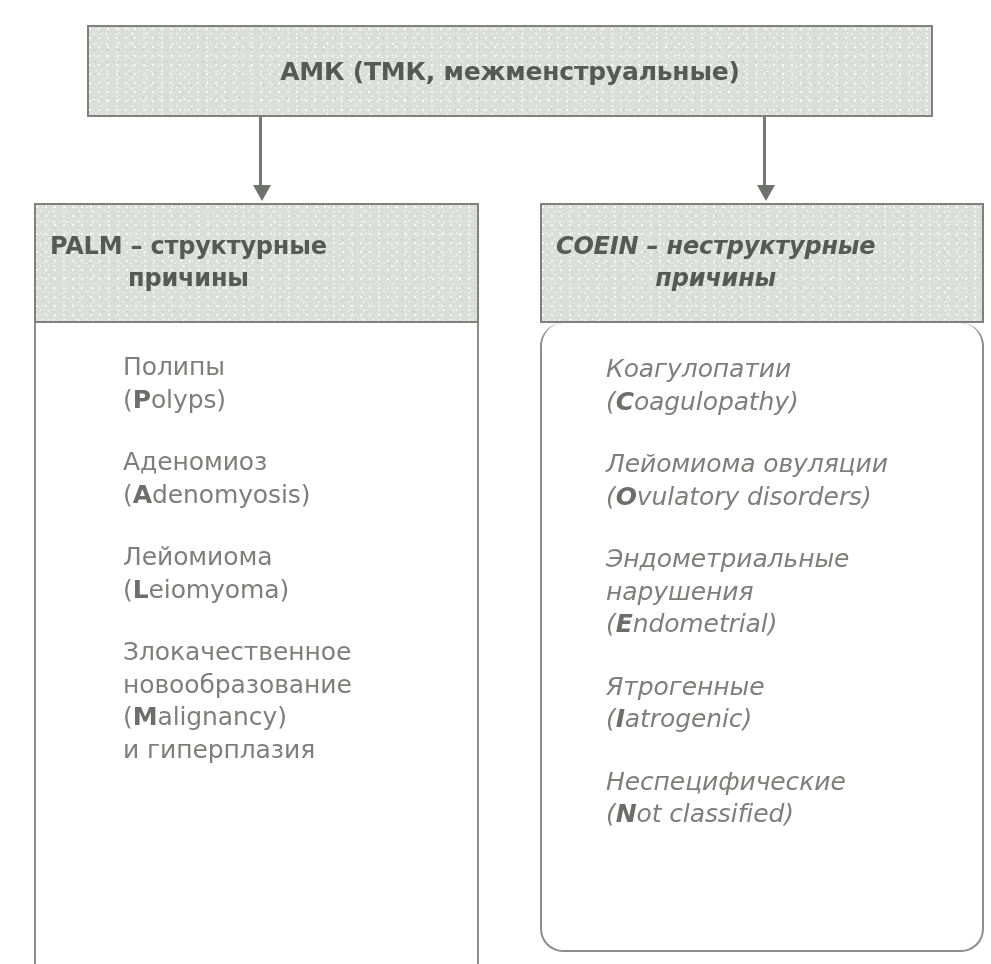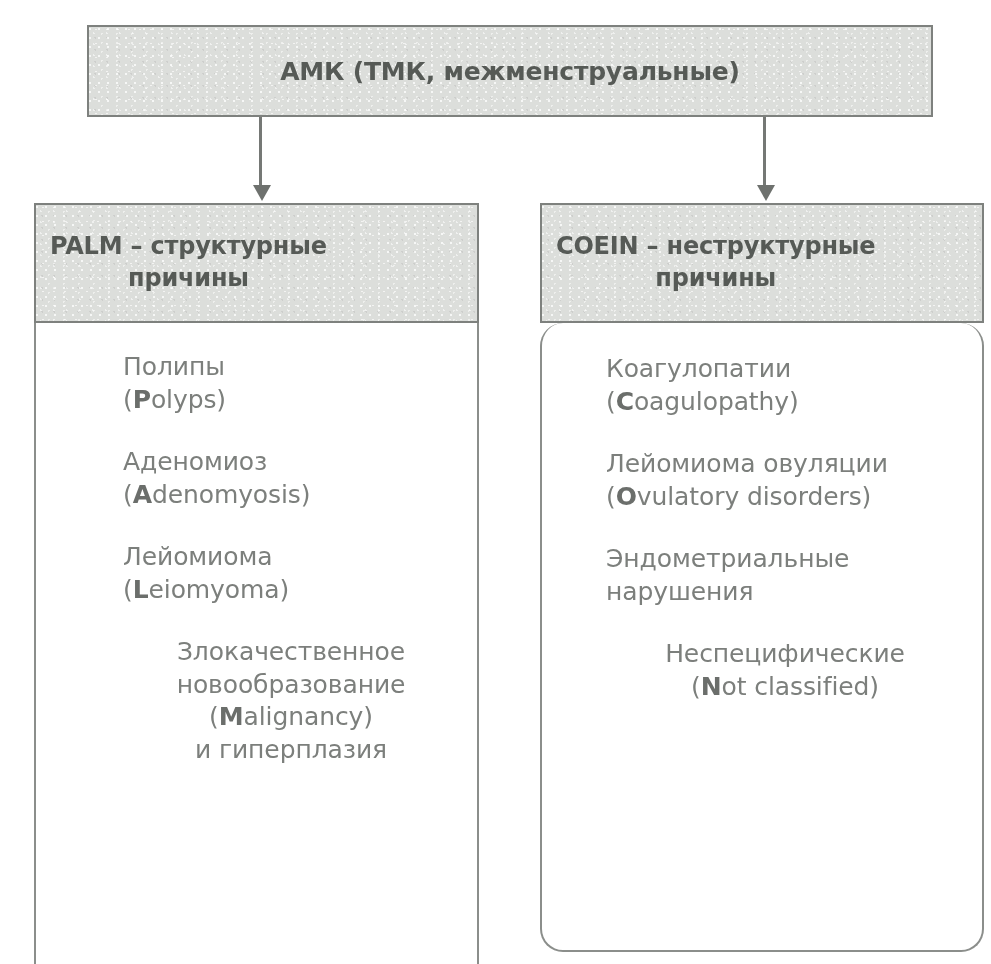--- a/index.html
+++ b/index.html
@@ -73,21 +73,21 @@
   #arrow-left      { left: 238px; top: 185px; }
   #connector-right { left: 748px; top: 117px; height: 72px; }
   #arrow-right     { left: 742px; top: 185px; }
 
   
   .column {
     position: absolute;
     top: 203px;
   }
   #column-palm  { left: 19px;  width: 445px; }
-  #column-coein { left: 525px; width: 444px; }
+  #column-coein { left: 525px; width: 444px; font-style: italic; }
 
   .col-header {
     position: relative;
     box-sizing: border-box;
     width: 100%;
     height: 120px;
     display: flex;
     align-items: center;
     justify-content: flex-start;
     text-align: center;
@@ -117,21 +117,21 @@
     border: 2px solid #8b8e8b;
     border-top: none;
     background: #ffffff;
   }
   #column-palm  .col-body { height: 664px; padding: 28px 18px 0 87px; }
   #column-coein .col-body { height: 629px; padding: 30px 18px 0 64px; border-radius: 23px; }
 
   .cause-item {
     margin-bottom: 30px;
   }
-  .cause-item:last-child { margin-bottom: 0; text-align: center; }
+  .cause-item:last-child { margin-bottom: 0; }
 
   .cause-line {
     font-size: 25px;
     color: #7c7f7c;
     line-height: 1.30;
     letter-spacing: -0.1px;
     white-space: nowrap;
   }
   .cause-line .initial {
     font-weight: bold;
@@ -201,22 +201,27 @@
       </div>
 
       <div class="cause-item">
         <div class="cause-line">Лейомиома овуляции</div>
         <div class="cause-line">(<span class="initial">O</span><span>vulatory disorders</span>)</div>
       </div>
 
       <div class="cause-item">
         <div class="cause-line">Эндометриальные</div>
         <div class="cause-line">нарушения</div>
-      </div>
-
+        <div class="cause-line">(<span class="initial">E</span><span>ndometrial</span>)</div>
+      </div>
+
+      <div class="cause-item">
+        <div class="cause-line">Ятрогенные</div>
+        <div class="cause-line">(<span class="initial">I</span><span>atrogenic</span>)</div>
+      </div>
 
       <div class="cause-item">
         <div class="cause-line">Неспецифические</div>
         <div class="cause-line">(<span class="initial">N</span><span>ot classified</span>)</div>
       </div>
 
     </div>
   </div>
 
 </div>

